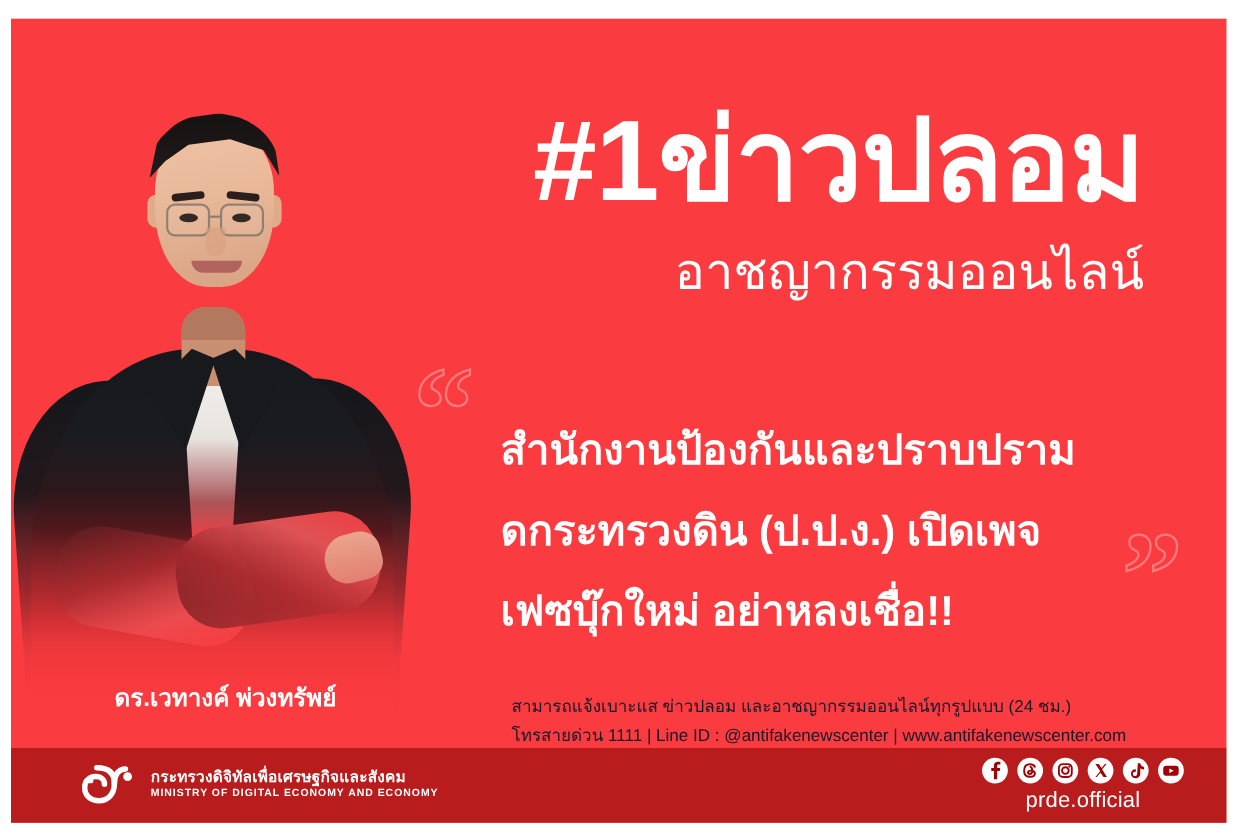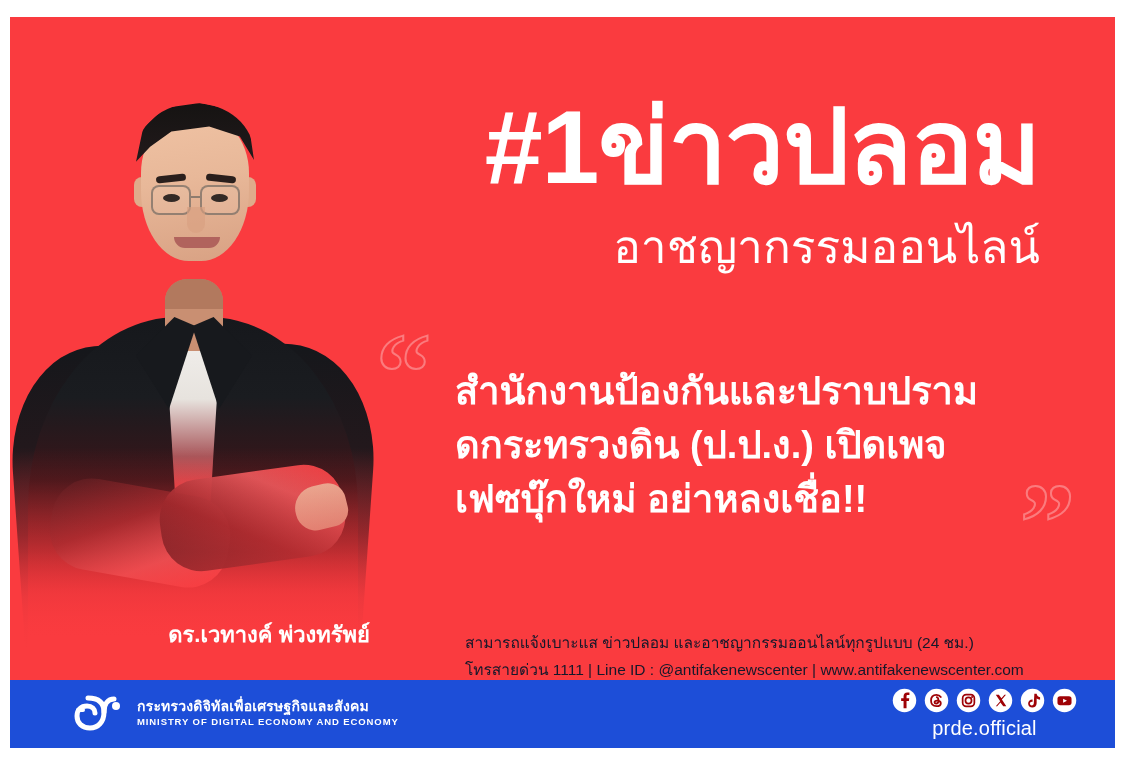--- a/index.html
+++ b/index.html
@@ -160,40 +160,40 @@
     user-select:none;
   }
   .qopen{ left:366px; top:300px; font-size:110px; line-height:1; color:transparent; }
   .qclose{ left:1010px; top:450px; font-size:110px; line-height:1; color:transparent; }
 
   
   .quote{
     position:absolute; left:445px; top:348px; width:600px;
     color:#ffffff; font-size:38px; font-weight:bold; line-height:1.42;
   }
-  .quote div{ white-space:nowrap; }
+  .quote div{ white-space:nowrap;margin-top:19px; }
 
   
   .speaker{
-    position:absolute; left:30px; top:604px; width:330px; text-align:right; color:#fff;
+    position:absolute; left:30px; top:604px; width:330px; text-align:center; color:#fff;
   }
   .speaker .sp-name{ font-size:22px; font-weight:bold; line-height:1.3; }
   .speaker .sp-role{ font-size:16px; line-height:1.5; opacity:.96; }
 
   
   .contact{
     position:absolute; left:455px; top:612px; width:620px; color:#0f172a;
     font-size:15.5px; line-height:1.75; opacity:.97;
   }
   .contact div{ white-space:nowrap; }
 
   
   .footer{
     position:absolute; left:0px; top:663px; width:1105px; height:68px;
-    background:#1d4ed8;
+    background:#b91c1c;
   }
   .brand{
     position:absolute; left:60px; top:10px; display:flex; align-items:center; gap:13px;
   }
   .brand-mark{ width:54px; height:46px; flex:0 0 auto; }
   .brand-text .bt-th{
     color:#ffffff; font-size:14px; font-weight:bold; line-height:1.3; letter-spacing:.2px;
   }
   .brand-text .bt-en{
     color:#ffffff; font-size:9.5px; font-weight:bold; line-height:1.4; letter-spacing:.9px;

